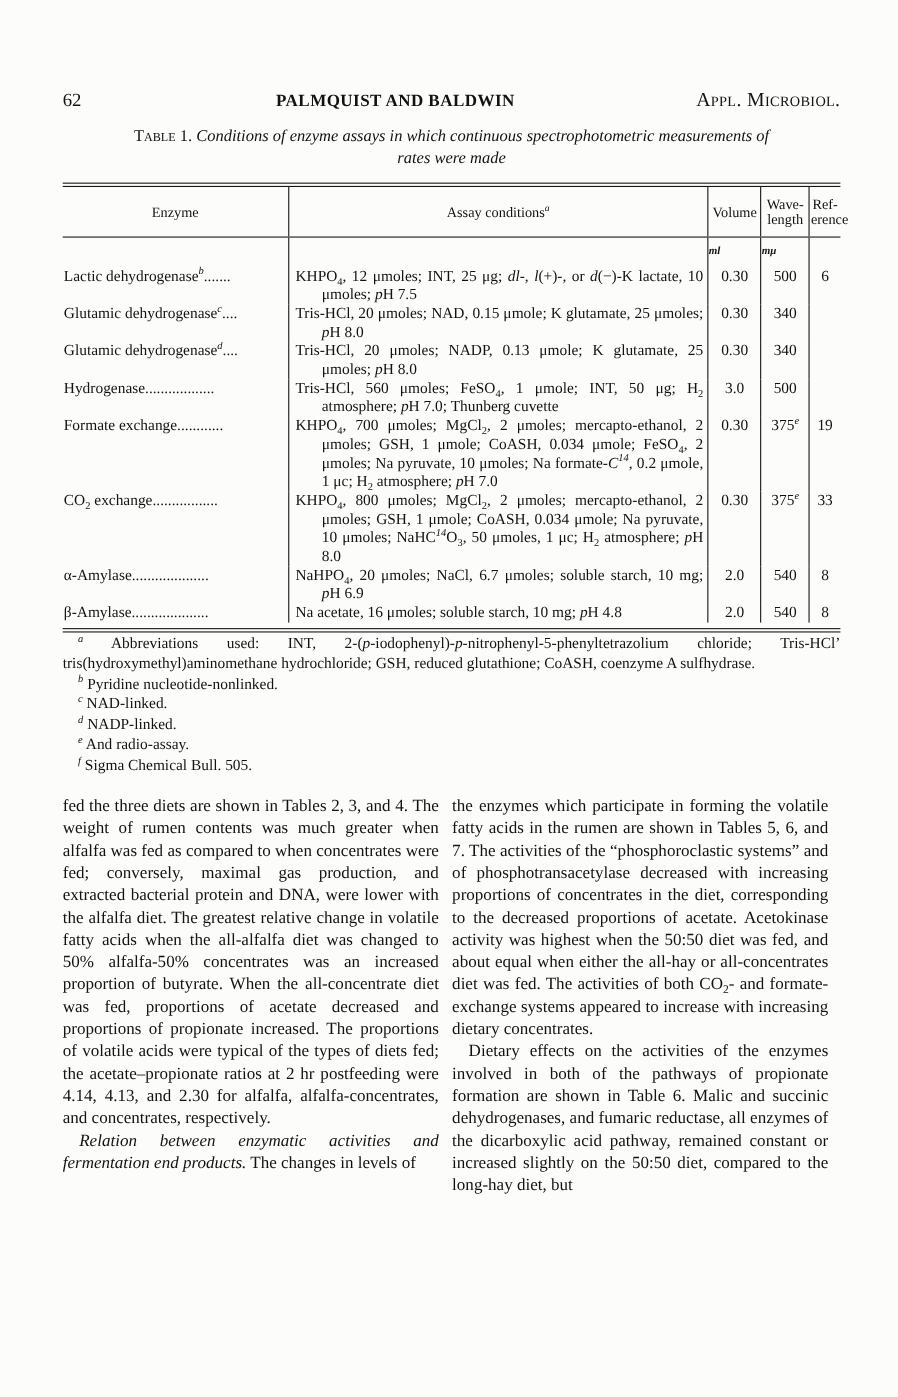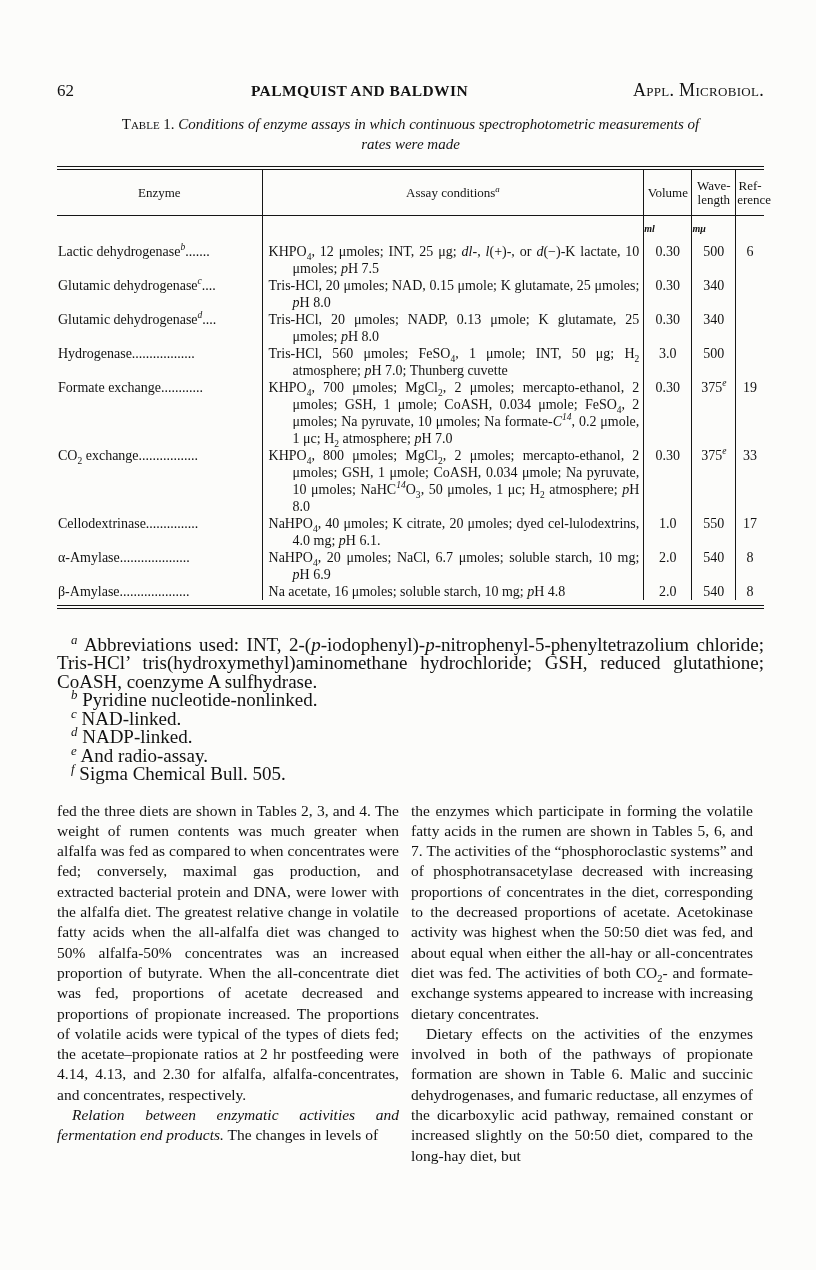--- a/index.html
+++ b/index.html
@@ -32,21 +32,21 @@
   tr.units td{text-align:left;font-style:italic;font-size:10px;padding:4px 0 3px;font-weight:bold;}
   .td-enzyme{white-space:nowrap;overflow:hidden;}
   .td-assay{text-align:justify;padding-left:30px;text-indent:-24px;padding-right:4px;}
   .td-volume,.td-wavelength,.td-reference{text-align:center;}
   tr.first-body td{padding-top:3px;}
   tr.row-bottom td{vertical-align:bottom;}
   sup{font-size:68%;font-style:italic;line-height:0;vertical-align:super;}
   sub{font-size:68%;line-height:0;}
 
   
-  .footnotes{margin-top:27px;font-size:19px;line-height:18.5px;text-align:justify;}
+  .footnotes{margin-top:2px;font-size:14px;line-height:18.5px;text-align:justify;}
   .fn{margin:0;text-indent:14px;}
 
   
   .columns{margin-top:17px;display:flex;gap:12px;}
   .col{width:342px;font-size:15.5px;line-height:20.3px;text-align:justify;}
   .col p{margin:0;}
   .col p.indent{text-indent:15px;}
 </style>
 </head>
 <body>
@@ -125,27 +125,20 @@
         <td class="vr td-reference">19</td>
       </tr>
       <tr>
         <td class="td-enzyme">CO<sub>2</sub> exchange.................</td>
         <td class="vr td-assay">KHPO<sub>4</sub>, 800 μmoles; MgCl<sub>2</sub>, 2 μmoles; mercapto-ethanol, 2 μmoles; GSH, 1 μmole; CoASH, 0.034 μmole; Na pyruvate, 10 μmoles; NaHC<sup>14</sup>O<sub>3</sub>, 50 μmoles, 1 μc; H<sub>2</sub> atmosphere; <i>p</i>H 8.0</td>
         <td class="vr td-volume">0.30</td>
         <td class="vr td-wavelength">375<sup>e</sup></td>
         <td class="vr td-reference">33</td>
       </tr>
       <tr>
-        <td class="td-enzyme">Cellodextrinase...............</td>
-        <td class="vr td-assay">NaHPO<sub>4</sub>, 40 μmoles; K citrate, 20 μmoles; dyed cel-lulodextrins, 4.0 mg; <i>p</i>H 6.1.</td>
-        <td class="vr td-volume">1.0</td>
-        <td class="vr td-wavelength">550</td>
-        <td class="vr td-reference">17</td>
-      </tr>
-      <tr>
         <td class="td-enzyme">α-Amylase....................</td>
         <td class="vr td-assay">NaHPO<sub>4</sub>, 20 μmoles; NaCl, 6.7 μmoles; soluble starch, 10 mg; <i>p</i>H 6.9</td>
         <td class="vr td-volume">2.0</td>
         <td class="vr td-wavelength">540</td>
         <td class="vr td-reference">8</td>
       </tr>
       <tr>
         <td class="td-enzyme">β-Amylase....................</td>
         <td class="vr td-assay">Na acetate, 16 μmoles; soluble starch, 10 mg; <i>p</i>H 4.8</td>
         <td class="vr td-volume">2.0</td>

